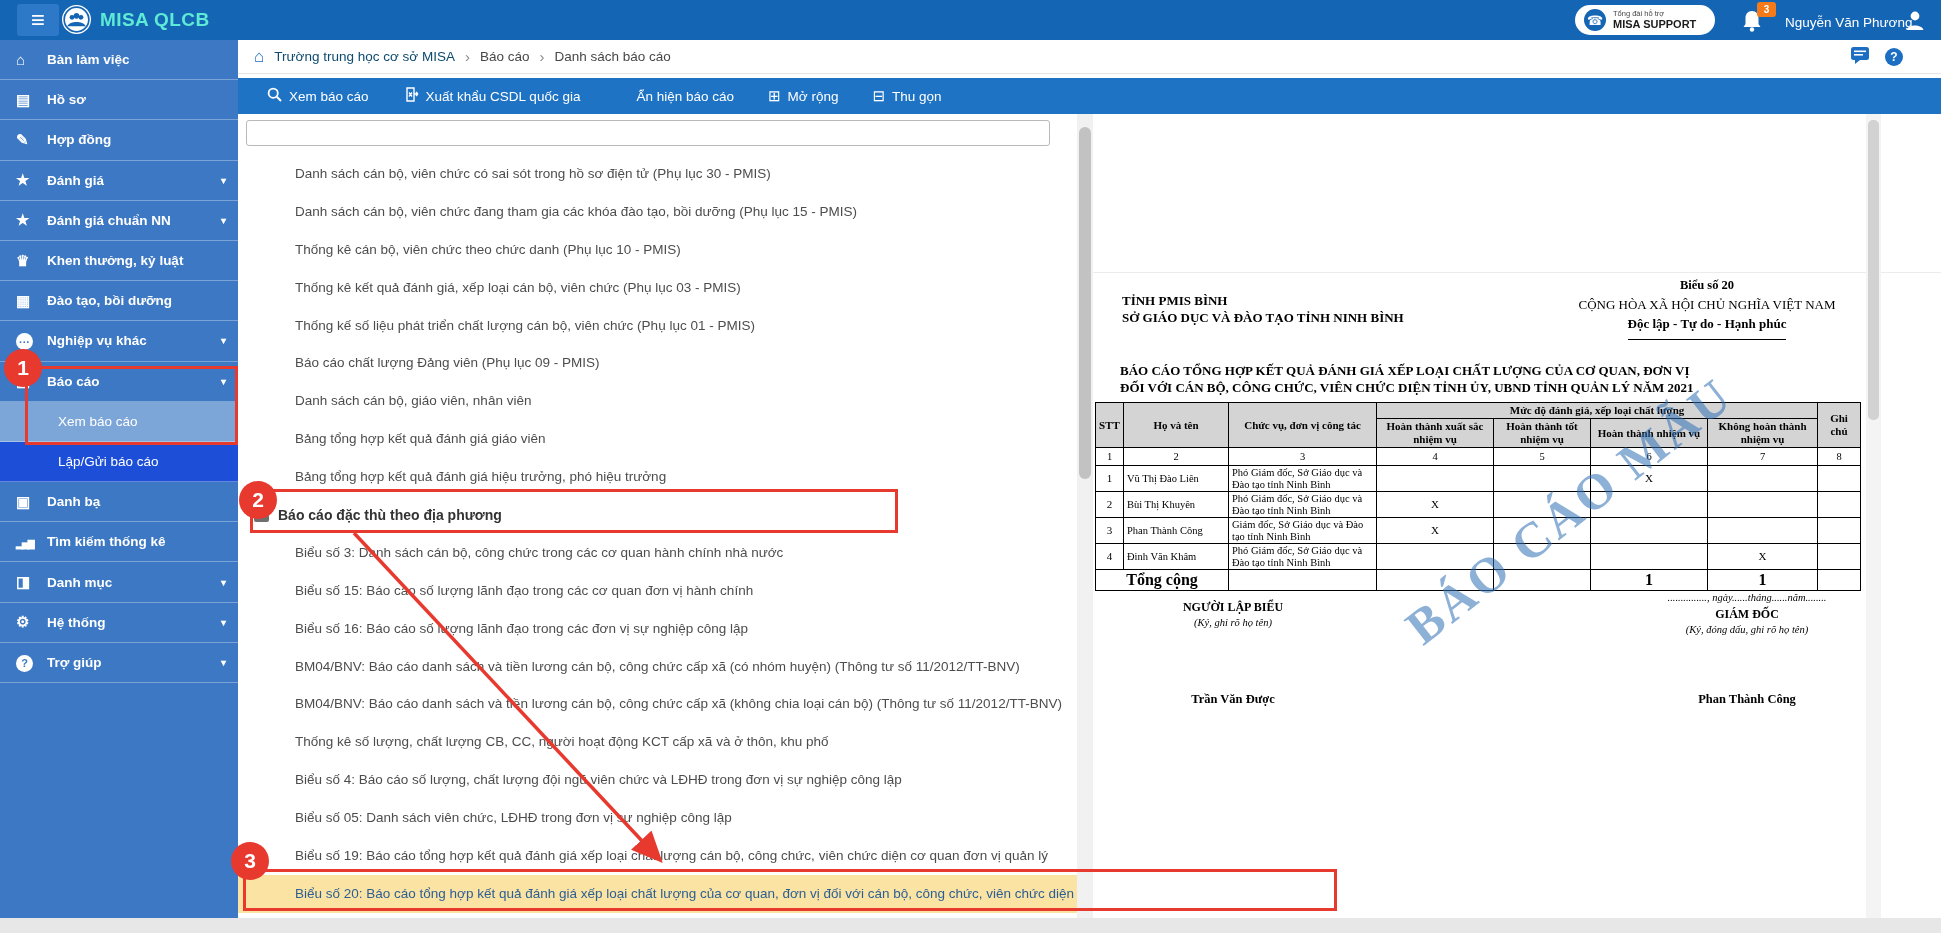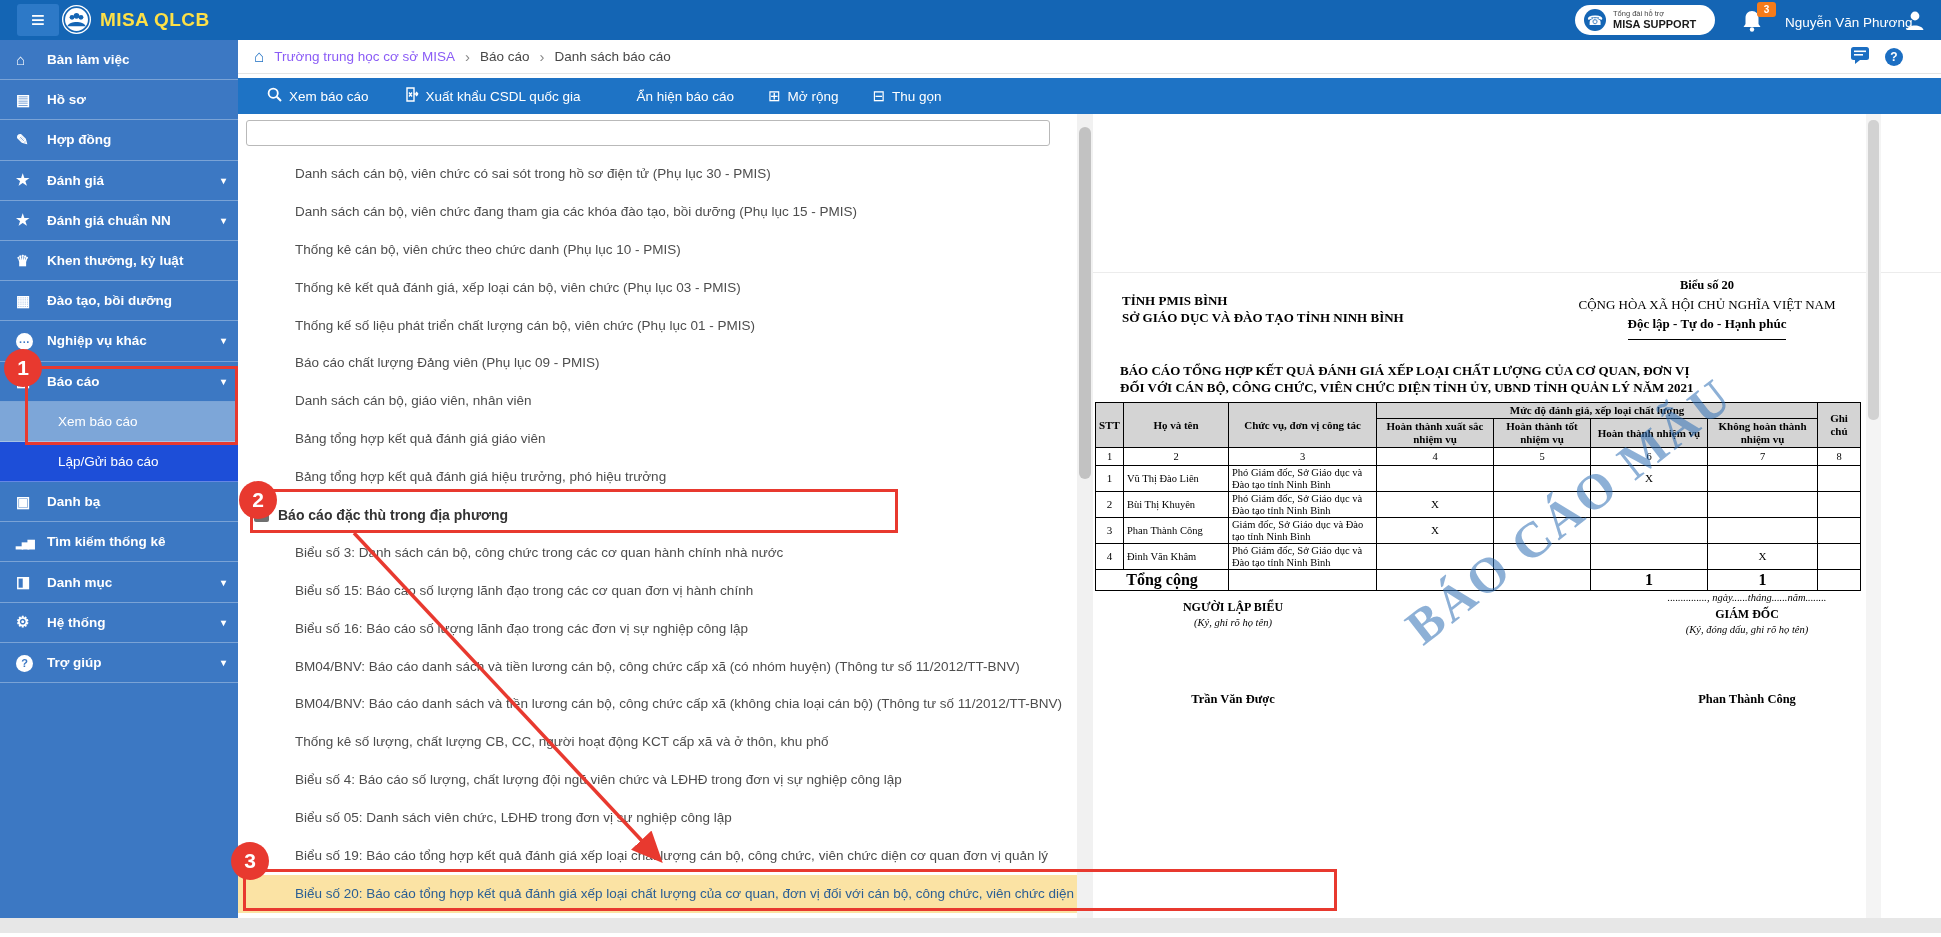--- a/index.html
+++ b/index.html
@@ -4,21 +4,21 @@
 <style>
   html,body{margin:0;padding:0;background:#fff;}
   body{font-family:"Liberation Sans",sans-serif;}
   .page{position:relative;width:1941px;height:937px;background:#fff;overflow:hidden;}
 
   
   .topbar{position:absolute;left:0;top:0;width:1941px;height:40px;background:#1465b4;}
   .hamburger{position:absolute;left:17px;top:4px;width:42px;height:32px;background:#2d79c7;border-radius:3px;color:#fff;font-size:24px;display:flex;align-items:center;justify-content:center;cursor:pointer;}
   .logo{position:absolute;left:62px;top:5px;display:flex;align-items:center;gap:9px;}
   .logo-circle{width:29px;height:29px;border-radius:50%;background:#fff;display:flex;align-items:center;justify-content:center;}
-  .logo-text{color:#fde047;font-size:19px;font-weight:bold;letter-spacing:.4px;}
+  .logo-text{color:#5eead4;font-size:19px;font-weight:bold;letter-spacing:.4px;}
   .support-pill{position:absolute;left:1575px;top:5px;width:140px;height:30px;background:#fff;border-radius:16px;display:flex;align-items:center;gap:7px;padding:0 9px;box-sizing:border-box;cursor:pointer;}
   .phone-circle{width:22px;height:22px;border-radius:50%;background:#1465b4;color:#fff;font-size:13px;display:flex;align-items:center;justify-content:center;flex:none;}
   .support-l1{font-size:7.5px;color:#444;line-height:8px;}
   .support-l2{font-size:11px;font-weight:bold;color:#1b1b1b;line-height:12px;}
   .bell{position:absolute;left:1740px;top:8px;width:24px;height:26px;cursor:pointer;}
   .badge{position:absolute;left:1757px;top:2px;min-width:15px;height:15px;background:#f57b1a;border-radius:3px;color:#fff;font-size:10px;font-weight:bold;display:flex;align-items:center;justify-content:center;padding:0 2px;}
   .user-name{position:absolute;left:1785px;top:0;height:45px;display:flex;align-items:center;color:#fff;font-size:13.5px;cursor:pointer;}
   .user-icon{position:absolute;left:1903px;top:8px;width:24px;height:24px;cursor:pointer;}
 
   
@@ -28,21 +28,21 @@
   .side-icon .bars{font-size:9px;letter-spacing:-1px;}
   .icon-round{display:inline-flex;width:17px;height:17px;background:#fff;color:#3c78c3;border-radius:50%;align-items:center;justify-content:center;font-size:11px;font-weight:bold;}
   .caret{margin-left:auto;font-size:10px;}
   .side-sub{height:40.2px;box-sizing:border-box;display:flex;align-items:center;padding-left:58px;border-bottom:1px solid rgba(255,255,255,.32);color:#fff;font-size:13.5px;cursor:pointer;}
   .sub-selected{background:#7da6d8;}
   .sub-dark{background:#1d4ed8;}
 
   
   .breadcrumb{position:absolute;left:238px;top:40px;width:1703px;height:34px;background:#fff;border-bottom:1px solid #e4e4e4;display:flex;align-items:center;gap:10px;padding:0 16px;box-sizing:border-box;font-size:13.5px;}
   .bc-home{color:#1b6ec2;font-size:17px;cursor:pointer;}
-  .bc-link{color:#8b5cf6;cursor:pointer;}
+  .bc-link{color:#0c4a6e;cursor:pointer;}
   .bc-sep{color:#888;font-size:15px;}
   .bc-current{color:#474747;cursor:pointer;}
   .bc-icons{margin-left:auto;display:flex;align-items:center;gap:15px;padding-right:22px;}
   .help-circle{width:18px;height:18px;border-radius:50%;background:#1b6ec2;color:#fff;font-size:12px;font-weight:bold;display:flex;align-items:center;justify-content:center;cursor:pointer;}
 
   
   .toolbar{position:absolute;left:238px;top:78px;width:1703px;height:36px;background:#1e73c5;display:flex;align-items:center;color:#fff;font-size:13.5px;padding-left:12px;box-sizing:border-box;}
   .tb-btn{display:flex;align-items:center;gap:7px;padding:0 17px;height:100%;cursor:pointer;white-space:nowrap;}
   .tb-glyph{font-size:15px;}
   .tb-gap{width:22px;}
@@ -277,21 +277,21 @@
       <div class="list-item">Danh sách cán bộ, viên chức đang tham gia các khóa đào tạo, bồi dưỡng (Phụ lục 15 - PMIS)</div>
       <div class="list-item">Thống kê cán bộ, viên chức theo chức danh (Phụ lục 10 - PMIS)</div>
       <div class="list-item">Thống kê kết quả đánh giá, xếp loại cán bộ, viên chức (Phụ lục 03 - PMIS)</div>
       <div class="list-item">Thống kế số liệu phát triển chất lượng cán bộ, viên chức (Phụ lục 01 - PMIS)</div>
       <div class="list-item">Báo cáo chất lượng Đảng viên (Phụ lục 09 - PMIS)</div>
       <div class="list-item">Danh sách cán bộ, giáo viên, nhân viên</div>
       <div class="list-item">Bảng tổng hợp kết quả đánh giá giáo viên</div>
       <div class="list-item">Bảng tổng hợp kết quả đánh giá hiệu trưởng, phó hiệu trưởng</div>
       <div class="group-row">
         <span class="group-icon">−</span>
-        <span>Báo cáo đặc thù trong địa phương</span>
+        <span>Báo cáo đặc thù theo địa phương</span>
       </div>
       <div class="list-item">Biểu số 3: Danh sách cán bộ, công chức trong các cơ quan hành chính nhà nước</div>
       <div class="list-item">Biểu số 15: Báo cáo số lượng lãnh đạo trong các cơ quan đơn vị hành chính</div>
       <div class="list-item">Biểu số 16: Báo cáo số lượng lãnh đạo trong các đơn vị sự nghiệp công lập</div>
       <div class="list-item">BM04/BNV: Báo cáo danh sách và tiền lương cán bộ, công chức cấp xã (có nhóm huyện) (Thông tư số 11/2012/TT-BNV)</div>
       <div class="list-item">BM04/BNV: Báo cáo danh sách và tiền lương cán bộ, công chức cấp xã (không chia loại cán bộ) (Thông tư số 11/2012/TT-BNV)</div>
       <div class="list-item">Thống kê số lượng, chất lượng CB, CC, người hoạt động KCT cấp xã và ở thôn, khu phố</div>
       <div class="list-item">Biểu số 4: Báo cáo số lượng, chất lượng đội ngũ viên chức và LĐHĐ trong đơn vị sự nghiệp công lập</div>
       <div class="list-item">Biểu số 05: Danh sách viên chức, LĐHĐ trong đơn vị sự nghiệp công lập</div>
       <div class="list-item">Biểu số 19: Báo cáo tổng hợp kết quả đánh giá xếp loại chất lượng cán bộ, công chức, viên chức diện cơ quan đơn vị quản lý</div>

